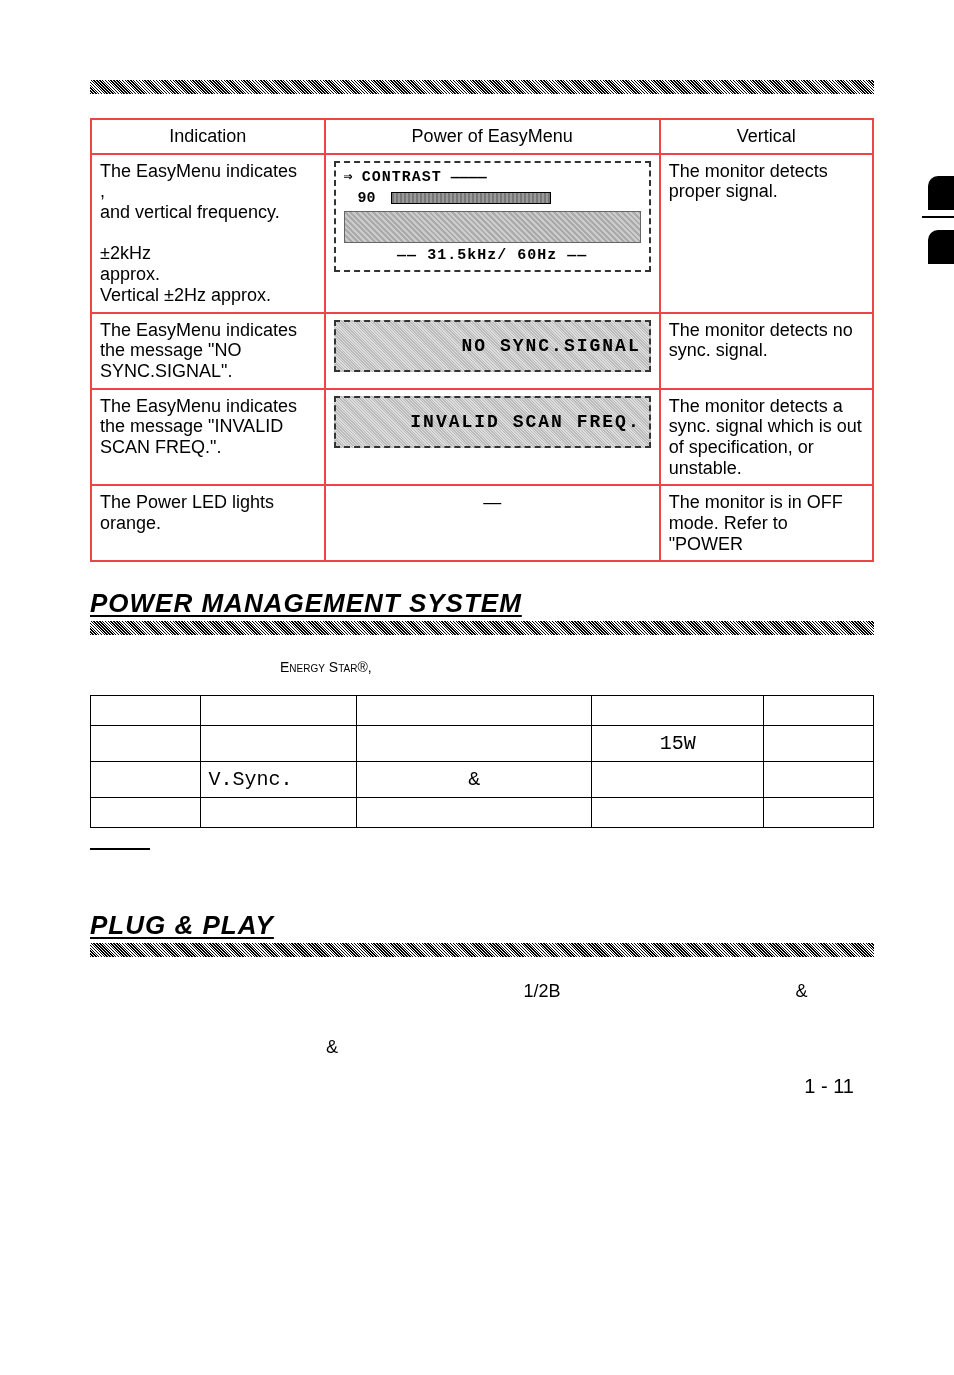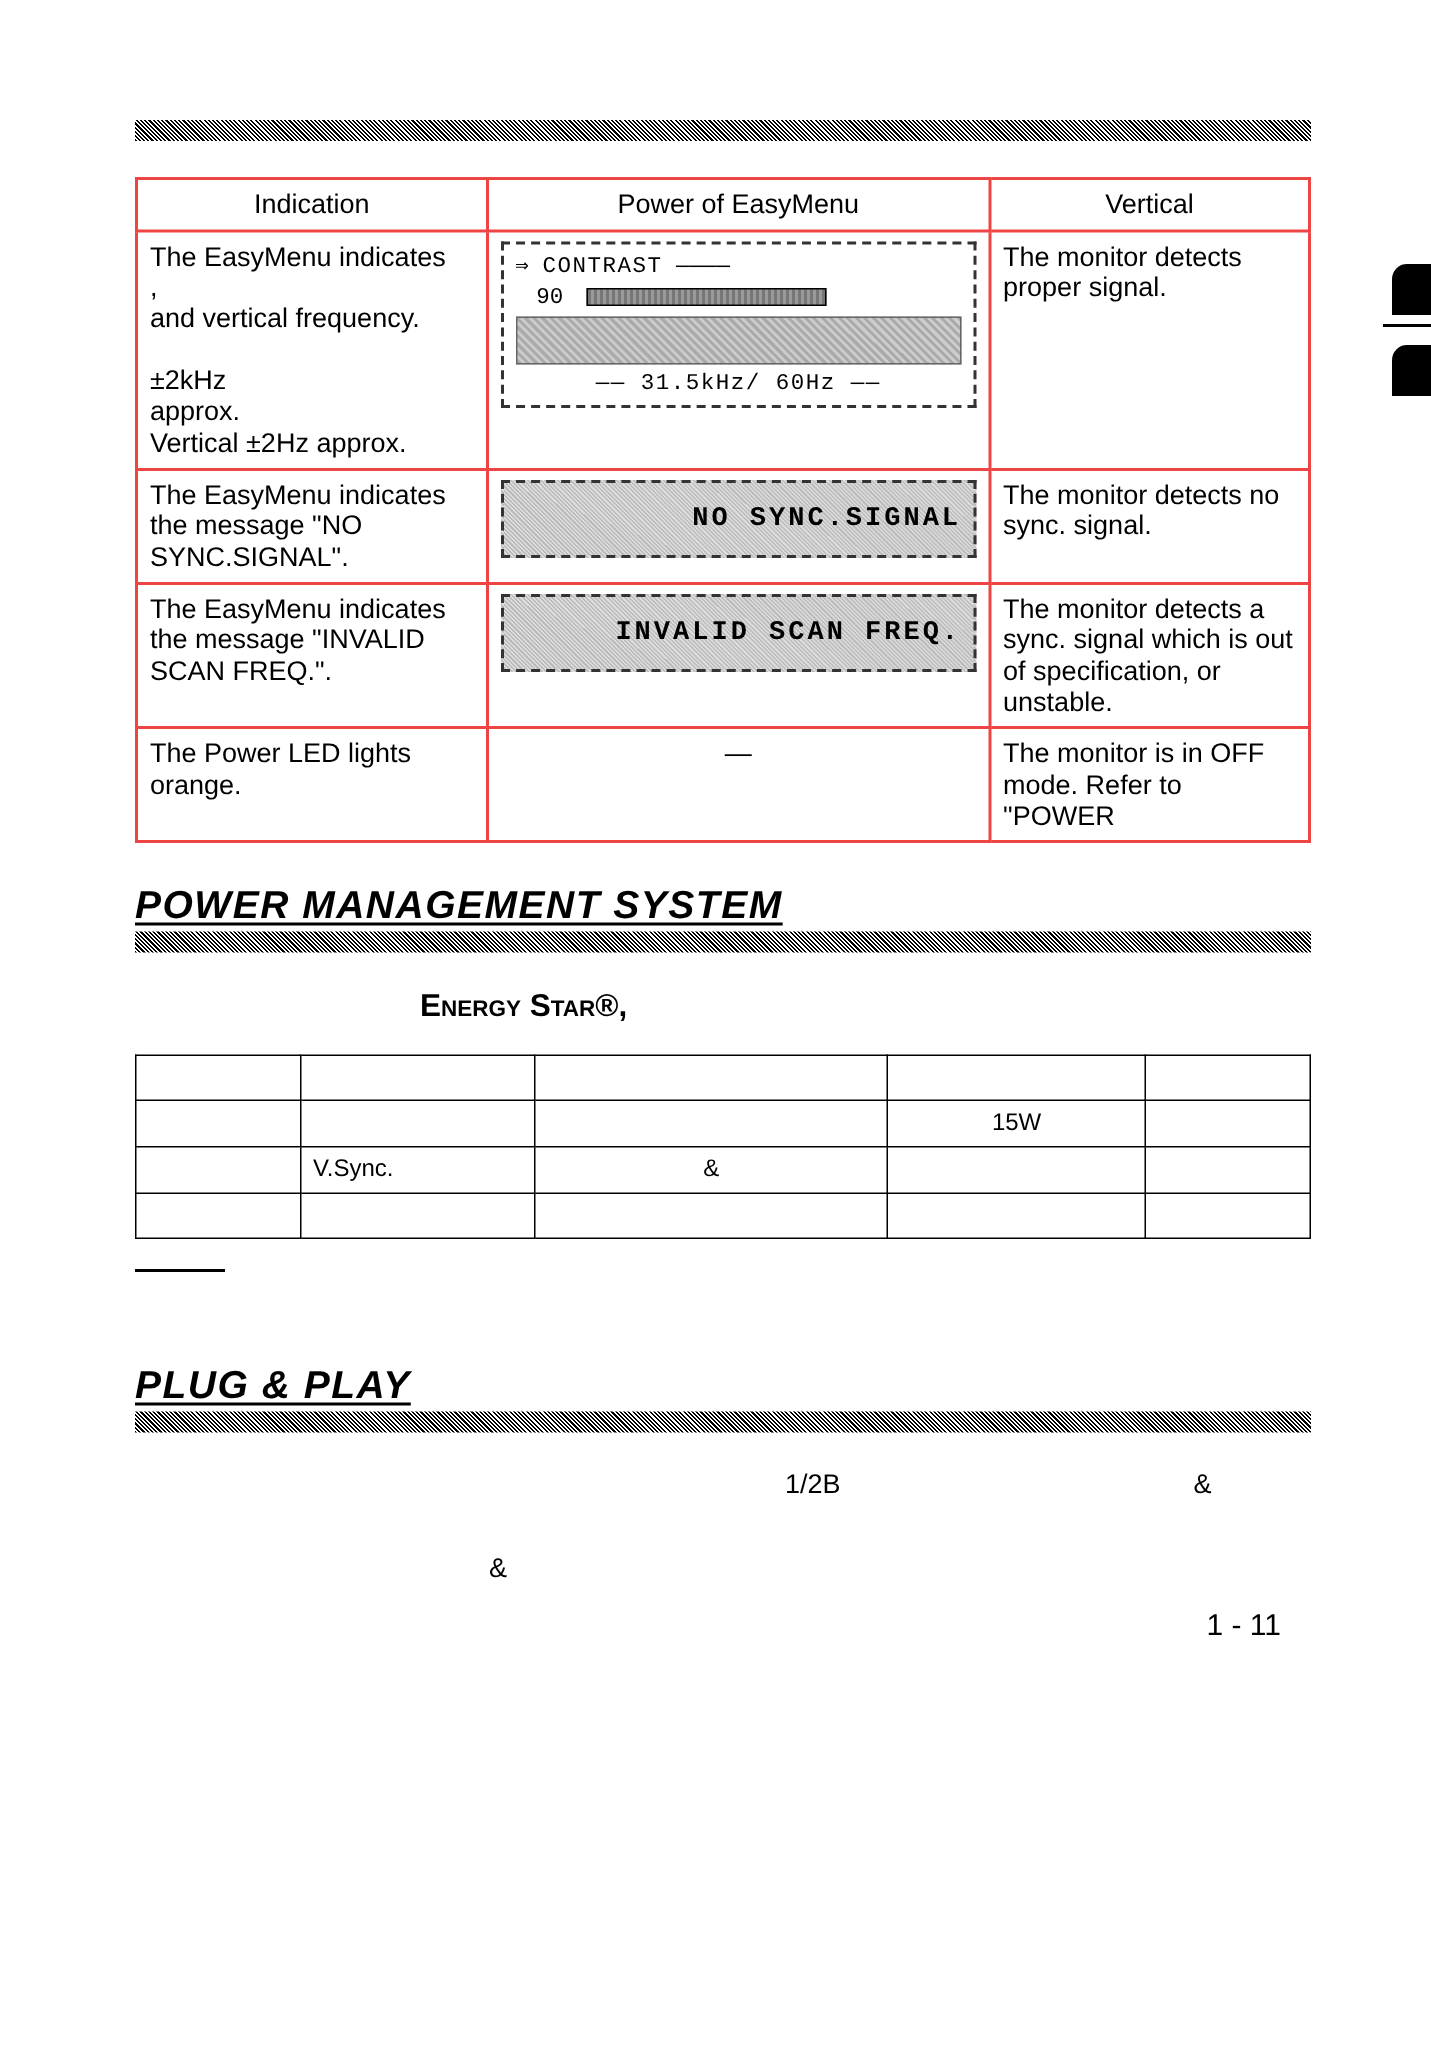--- a/index.html
+++ b/index.html
@@ -64,21 +64,21 @@
   }
   table.t1 th { text-align: center; font-weight: 400; }
   .col-ind { width: 230px; }
   .col-sam { width: 330px; }
   .col-con { width: 210px; }
 
   .osd-box {
     border: 2px dashed #333;
     padding: 6px 8px;
     font-family: "Courier New", monospace;
-    font-weight: normal;
+    font-weight: bold;
     font-size: 15px;
   }
   .osd-title { display: inline-block; letter-spacing: 1px; }
   .osd-bar {
     display: inline-block;
     width: 160px; height: 12px;
     border: 1px solid #000;
     background: repeating-linear-gradient(90deg,#777 0 2px,#999 2px 4px);
     vertical-align: middle;
     margin-left: 6px;
@@ -96,36 +96,36 @@
     text-align: right;
     font-family: "Courier New", monospace;
     font-weight: bold;
     letter-spacing: 2px;
     background: repeating-linear-gradient(45deg,#bbb 0 1px,#ddd 1px 2px);
   }
   .dash-center { text-align: center; font-size: 30px; }
 
   .intro-line {
     font-variant: small-caps;
-    font-size: 21px;
+    font-size: 14px;
     margin: 8px 0 20px 0;
-    font-weight: bold;
   }
 
   table.t2 {
     width: 100%;
     border-collapse: collapse;
     margin-bottom: 20px;
   }
   table.t2 th, table.t2 td {
     border: 1px solid #000;
     padding: 6px 8px;
-    font-size: 16px;
+    font-size: 20px;
     text-align: center;
     height: 30px;
+    font-family: Liberation Mono, monospace;
   }
   table.t2 td.left { text-align: left; }
   .note-underline {
     width: 60px;
     border-bottom: 2px solid #000;
     margin-bottom: 60px;
   }
 
   .body-line {
     font-size: 18px;

